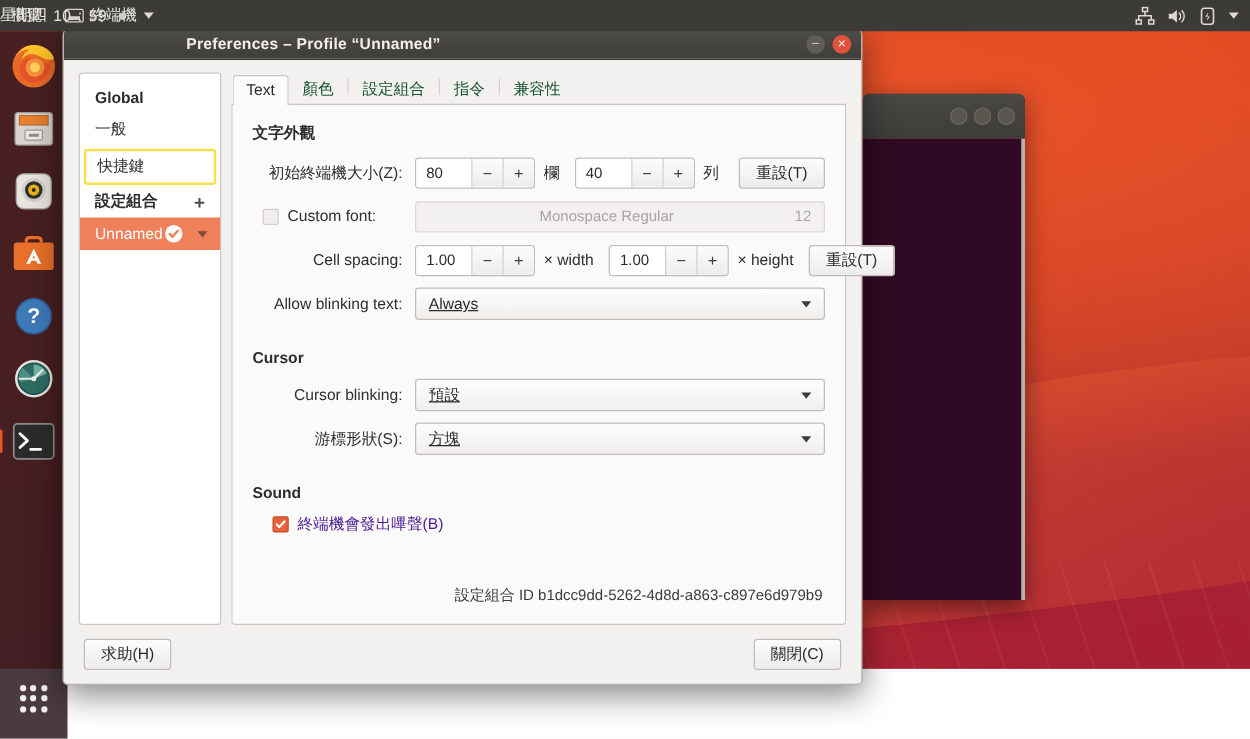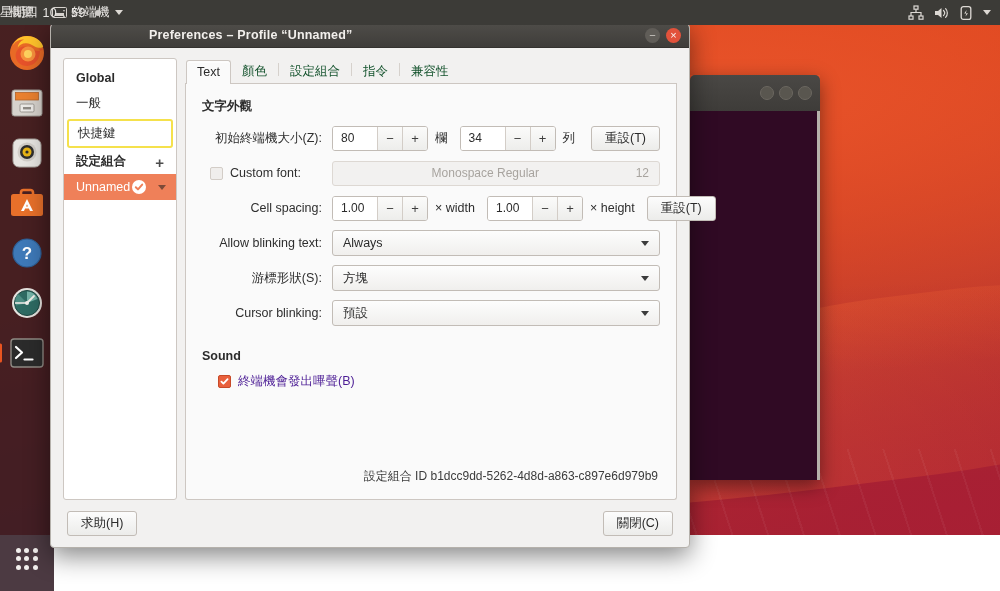--- a/index.html
+++ b/index.html
@@ -381,21 +381,21 @@
     flex: 1;
     height: 26px;
     border: 1px solid #c2bcb6;
     border-radius: 3px;
     background: linear-gradient(#fdfdfd, #f0efed);
     display: flex; align-items: center;
     padding: 0 10px;
     font-size: 12.5px; color: #2b2b2b;
     min-width: 0;
   }
-  .combo .cval { flex: 1; overflow: hidden; text-overflow: ellipsis; white-space: nowrap; }
+  .combo .cval { flex: 1; overflow: hidden; text-overflow: ellipsis; white-space: nowrap; text-decoration: underline; }
   .combo-caret {
     width: 0; height: 0; flex: none;
     border-left: 4.5px solid transparent;
     border-right: 4.5px solid transparent;
     border-top: 5.5px solid #3c3c3c;
   }
 
   #profile-id {
     margin-top: auto;
     text-align: right;
@@ -596,21 +596,21 @@
 
           <div class="frow">
             <span class="flabel">初始終端機大小(Z):</span>
             <span class="spin">
               <span class="spin-val">80</span>
               <span class="spin-btn">−</span>
               <span class="spin-btn">+</span>
             </span>
             <span class="unit">欄</span>
             <span class="spin">
-              <span class="spin-val">34</span>
+              <span class="spin-val">40</span>
               <span class="spin-btn">−</span>
               <span class="spin-btn">+</span>
             </span>
             <span class="unit">列</span>
             <span class="btn" style="margin-left:auto">重設(T)</span>
           </div>
 
           <div class="frow">
             <span class="flabel lft" style="display:flex;align-items:center;justify-content:flex-start;padding-left:8px;">
               <span class="cb disabled"></span>
@@ -640,37 +640,38 @@
           </div>
 
           <div class="frow">
             <span class="flabel">Allow blinking text:</span>
             <span class="combo">
               <span class="cval">Always</span>
               <span class="combo-caret"></span>
             </span>
           </div>
 
+          <div class="sect-title mt">Cursor</div>
+
+          <div class="frow">
+            <span class="flabel">Cursor blinking:</span>
+            <span class="combo">
+              <span class="cval">預設</span>
+              <span class="combo-caret"></span>
+            </span>
+          </div>
 
           <div class="frow">
             <span class="flabel">游標形狀(S):</span>
             <span class="combo">
               <span class="cval">方塊</span>
               <span class="combo-caret"></span>
             </span>
           </div>
 
-          <div class="frow">
-            <span class="flabel">Cursor blinking:</span>
-            <span class="combo">
-              <span class="cval">預設</span>
-              <span class="combo-caret"></span>
-            </span>
-          </div>
-
           <div class="sect-title mt">Sound</div>
 
           <div class="cbrow" style="padding-left:16px">
             <span class="cb checked">
               <svg width="9" height="9" viewBox="0 0 9 9">
                 <path d="M1.4 4.6 L3.4 6.6 L7.6 2.2" fill="none" stroke="#ffffff" stroke-width="1.8" stroke-linecap="round" stroke-linejoin="round"></path>
               </svg>
             </span>
             <span>終端機會發出嗶聲(B)</span>
           </div>

